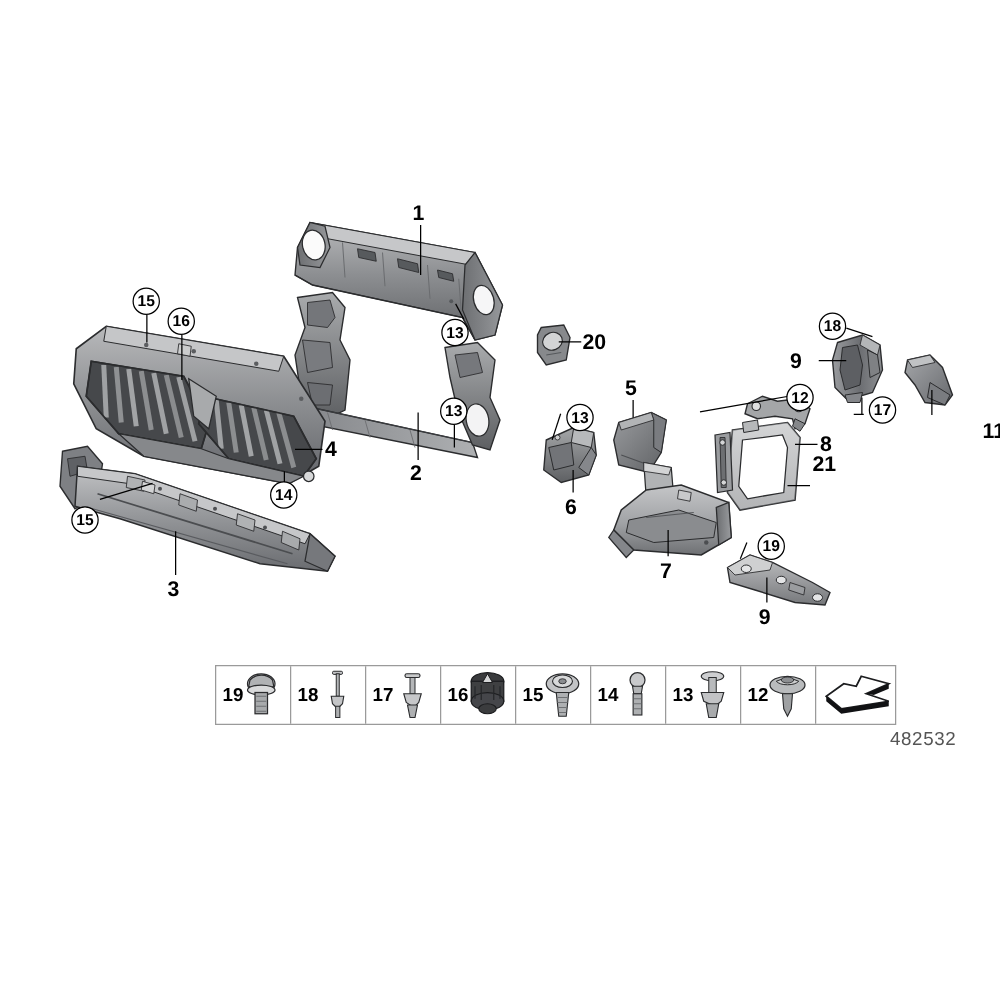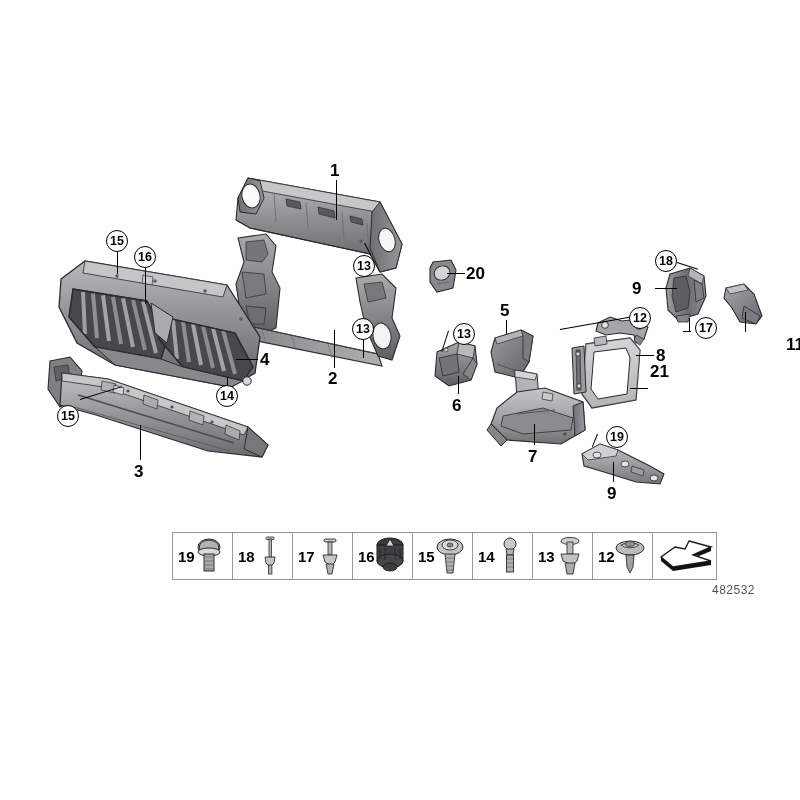--- a/index.html
+++ b/index.html
@@ -71,21 +71,21 @@
     font-weight:bold;font-size:15px;color:#000;
     margin-left:5px;z-index:3;
   }
   .licon{
     position:absolute;right:4px;top:2px;
     width:36px;height:42px;
   }
   #diagno{
     position:absolute;
     left:712px;top:583px;
-    font-size:12px;
+    font-size:15px;
     color:#555;
     letter-spacing:0.5px;
   }
 
   
   #footer{
     position:absolute;left:0;top:718px;width:800px;height:82px;
   }
 </style>
 </head>

